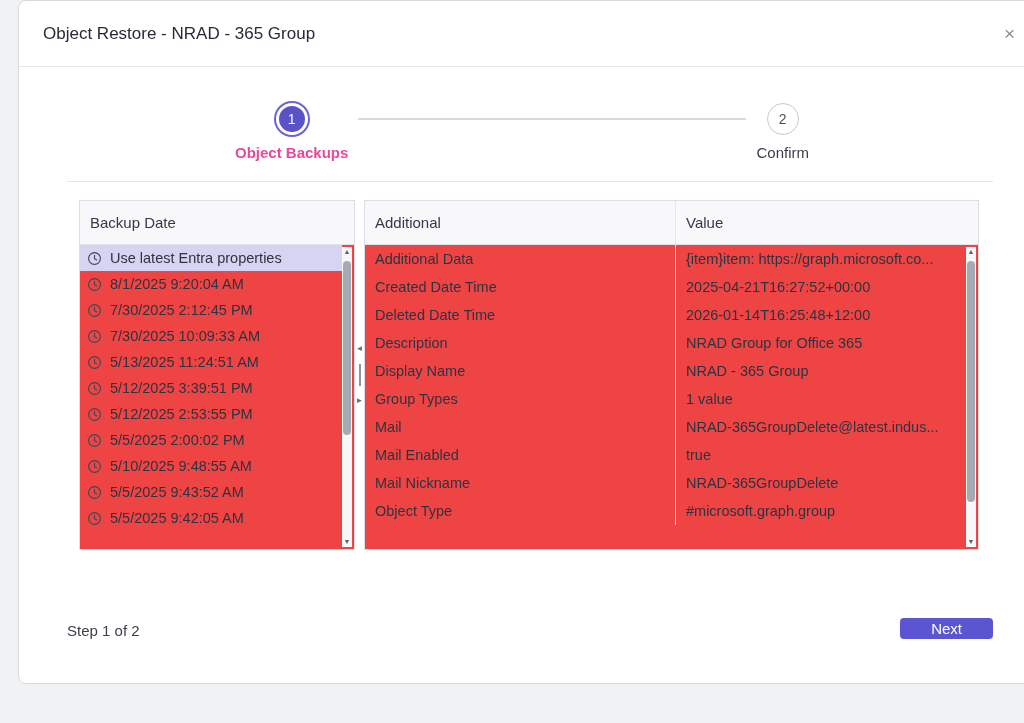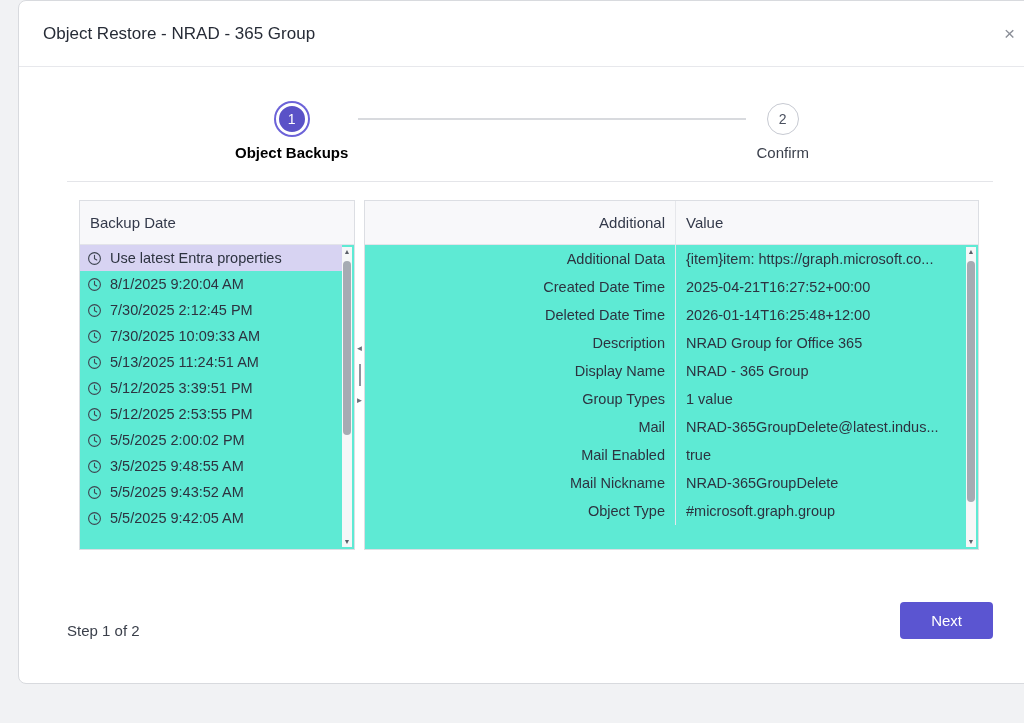--- a/index.html
+++ b/index.html
@@ -44,41 +44,40 @@
   .step.active .step-circle {
     background:#5a52c7; color:#fff;
     border:3px solid #fff;
     box-shadow:0 0 0 2px #6c63d8;
   }
   .step.inactive .step-circle {
     background:#fff; color:#4b5160;
     border:1px solid #c7cad2;
   }
   .step-label { margin-top:9px; font-size:15px; color:#3a3f4b; white-space:nowrap; }
-  .step.active .step-label { font-weight:bold; color:#000000; }
+  .step.active .step-label { font-weight:bold; color:#ec4899; }
   .connector {
     flex:1; height:2px; background:#d8dade;
     margin:15px 10px 0 10px;
   }
   .stepper-divider {
     border-top:1px solid #e4e5e9;
     margin:20px 48px 0 48px;
   }
   
   .panels {
     display:flex;
     margin:18px 62px 0 60px;
     height:350px;
   }
   .panel {
     border:1px solid #dcdee3;
-    background:#5eead4;
+    background:#ef4444;
     display:flex; flex-direction:column;
     min-width:0;
-    text-align:right;
   }
   .panel-left { width:276px; }
   .panel-right { flex:1; }
   .panel-header {
     height:44px; flex:0 0 44px;
     background:#f8f8fa;
     border-bottom:1px solid #e3e4e9;
     display:flex; align-items:center;
     font-size:15px; color:#33394a;
   }
@@ -124,21 +123,21 @@
   .split-handle { width:2px; height:22px; background:#8d929b; }
   
   .dlg-footer {
     position:absolute; left:48px; right:48px; bottom:44px;
     display:flex; align-items:flex-end; justify-content:space-between;
   }
   .step-text { font-size:15px; color:#3a3f4a; }
   .next-btn {
     background:#5b55d1; color:#fff; border:none;
     font-family:inherit; font-size:15px;
-    padding:10px 31px; border-radius:4px; cursor:pointer;
+    padding:2px 31px; border-radius:4px; cursor:pointer;
   }
 </style>
 </head>
 <body>
 
 <div class="modal">
 
   <div class="dlg-header">
     <div class="dlg-title">Object Restore - NRAD - 365 Group</div>
     <button class="close-btn">×</button>
@@ -237,21 +236,21 @@
               </span>
             <span>5/5/2025 2:00:02 PM</span>
           </div>
           <div class="bk-item">
             <span class="clock-ic">
                 <svg viewBox="0 0 16 16" width="15" height="15">
                   <circle cx="8" cy="8" r="6.3" fill="none" stroke="#3f4652" stroke-width="1.2"></circle>
                   <path d="M8 4.6V8.2l2.4 1.4" fill="none" stroke="#3f4652" stroke-width="1.2" stroke-linecap="round"></path>
                 </svg>
               </span>
-            <span>3/5/2025 9:48:55 AM</span>
+            <span>5/10/2025 9:48:55 AM</span>
           </div>
           <div class="bk-item">
             <span class="clock-ic">
                 <svg viewBox="0 0 16 16" width="15" height="15">
                   <circle cx="8" cy="8" r="6.3" fill="none" stroke="#3f4652" stroke-width="1.2"></circle>
                   <path d="M8 4.6V8.2l2.4 1.4" fill="none" stroke="#3f4652" stroke-width="1.2" stroke-linecap="round"></path>
                 </svg>
               </span>
             <span>5/5/2025 9:43:52 AM</span>
           </div>

